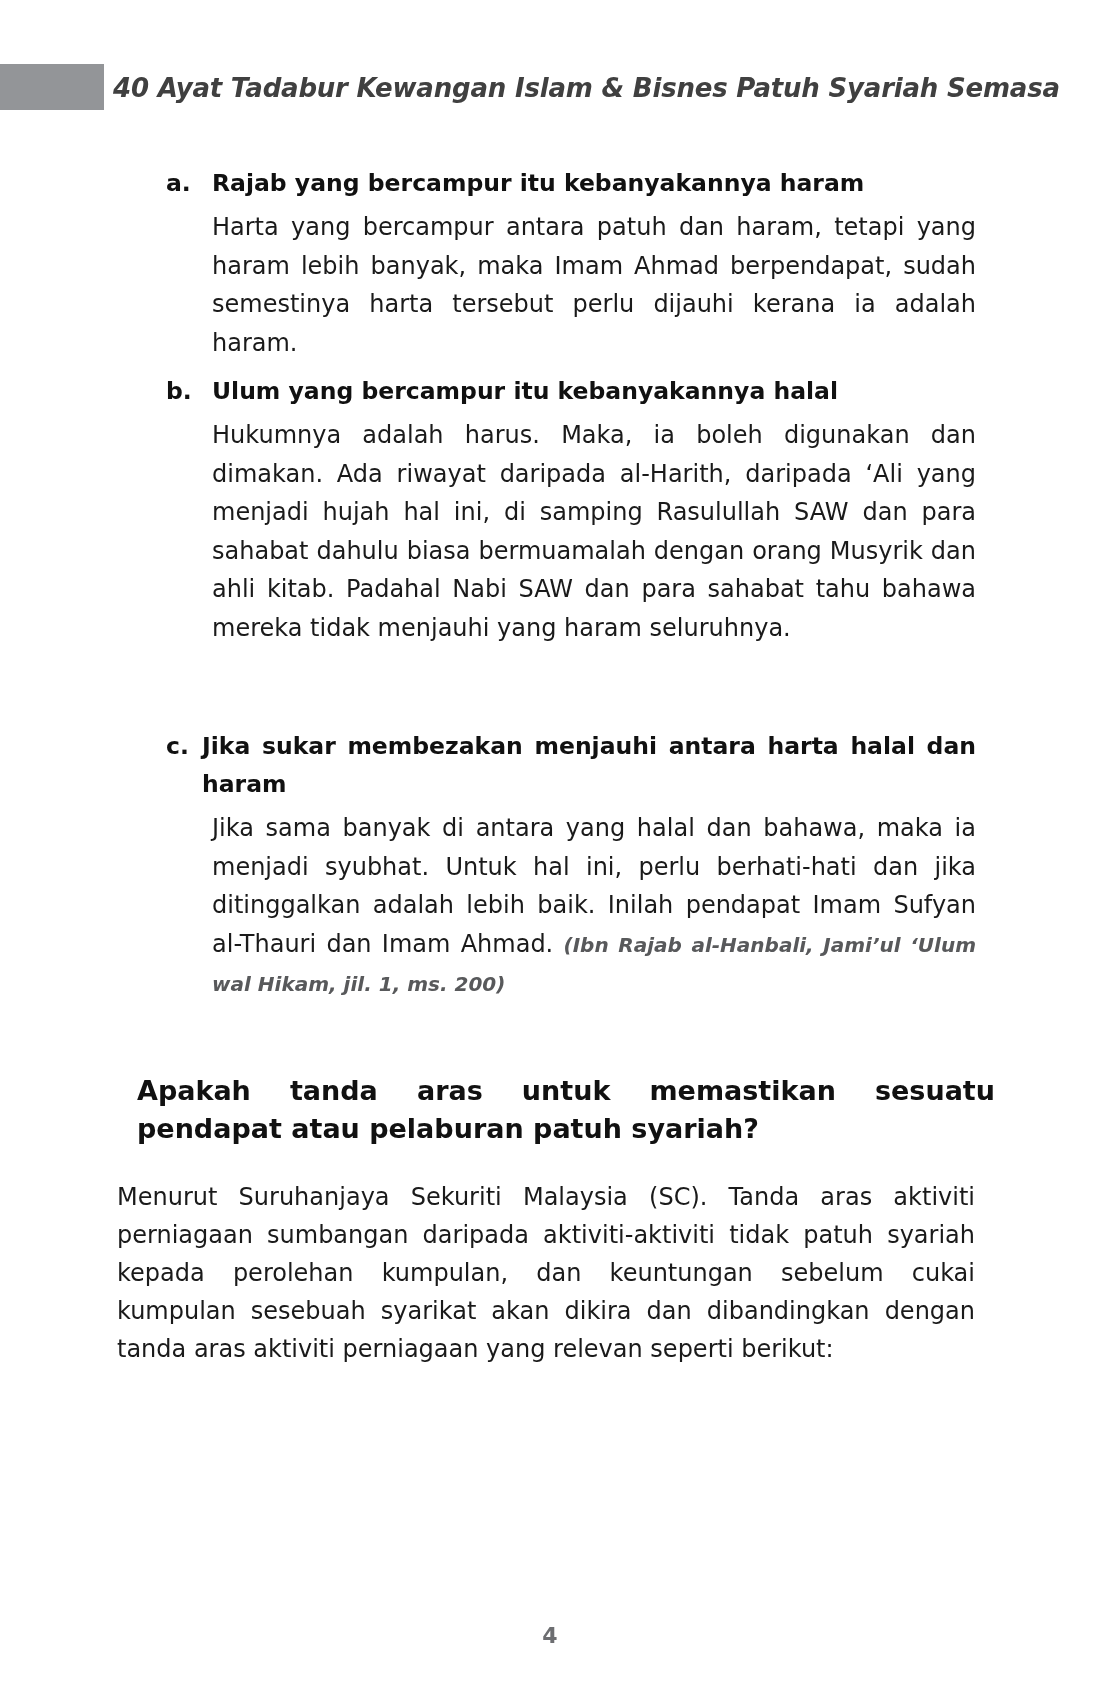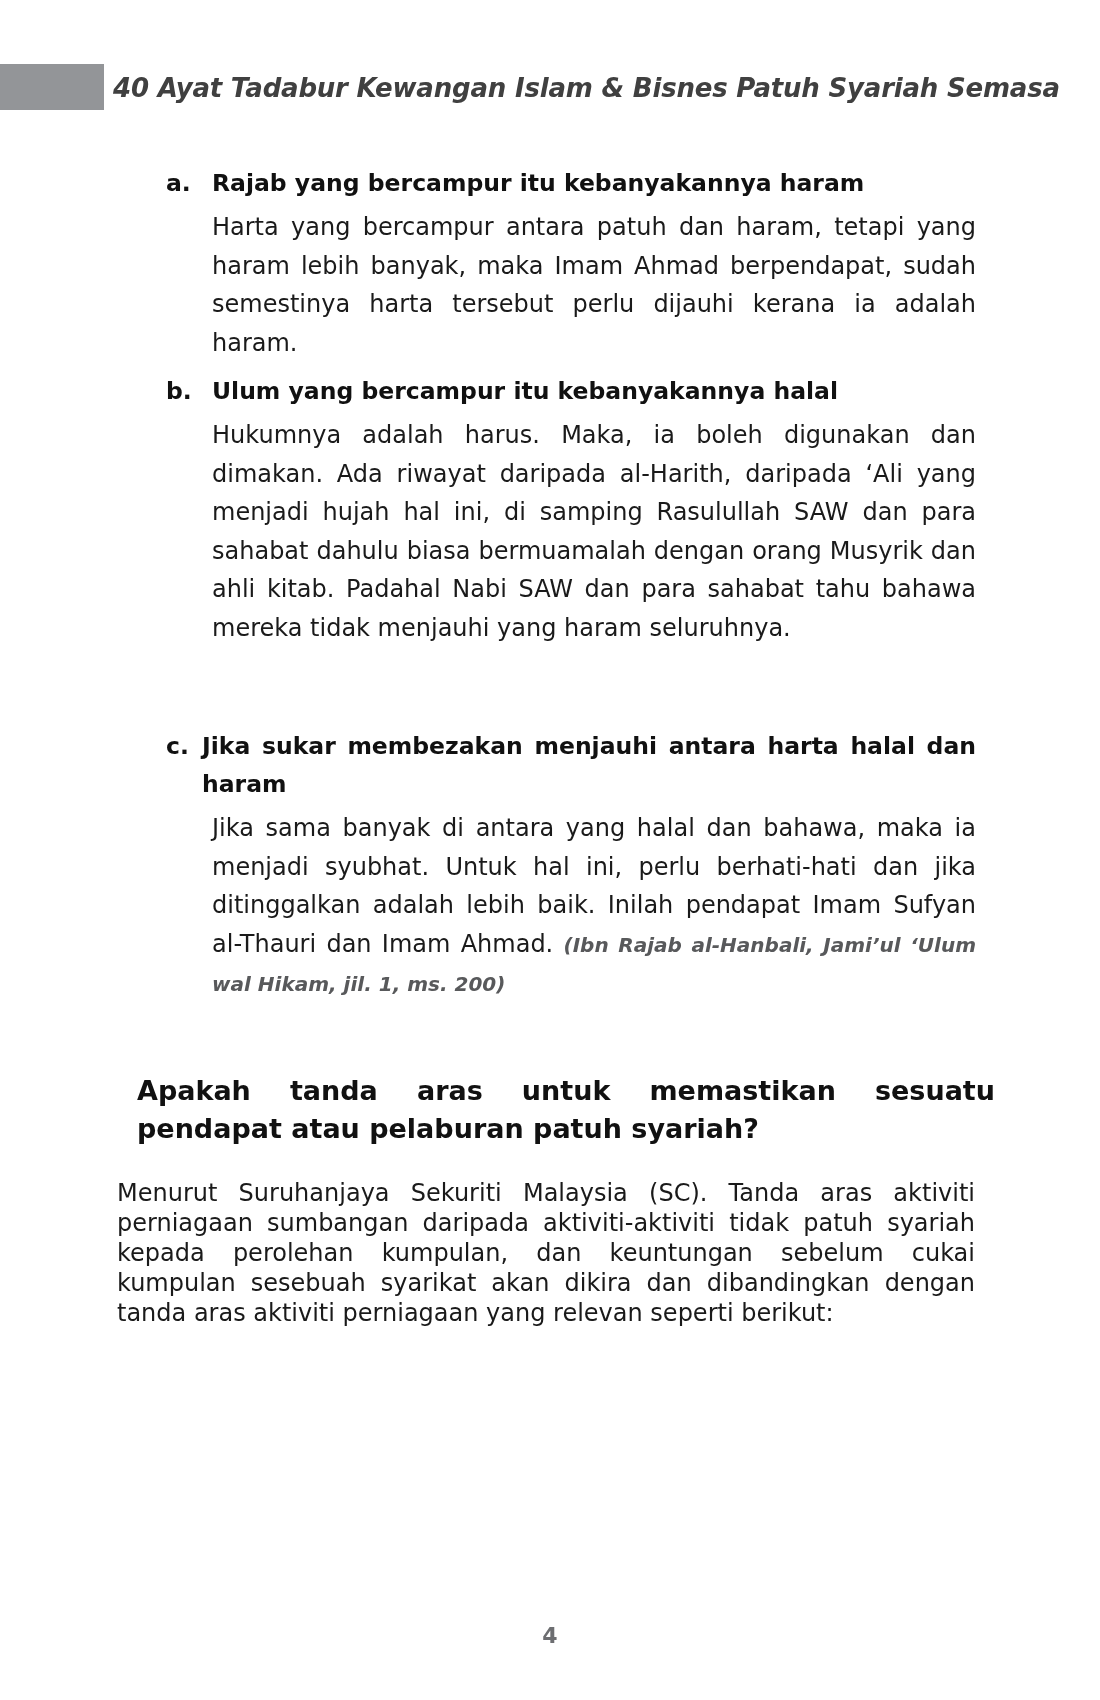--- a/index.html
+++ b/index.html
@@ -82,21 +82,21 @@
       text-align: justify;
       color: #111;
       margin-left: 20px;
     }
     .section-body {
       position: absolute;
       left: 117px;
       top: 1178px;
       width: 858px;
       font-size: 24px;
-      line-height: 30px;
+      line-height: 38px;
       text-align: justify;
       color: #1a1a1a;
     }
     .page-number {
       position: absolute;
       left: 0;
       width: 1100px;
       top: 1623px;
       text-align: center;
       font-weight: bold;

